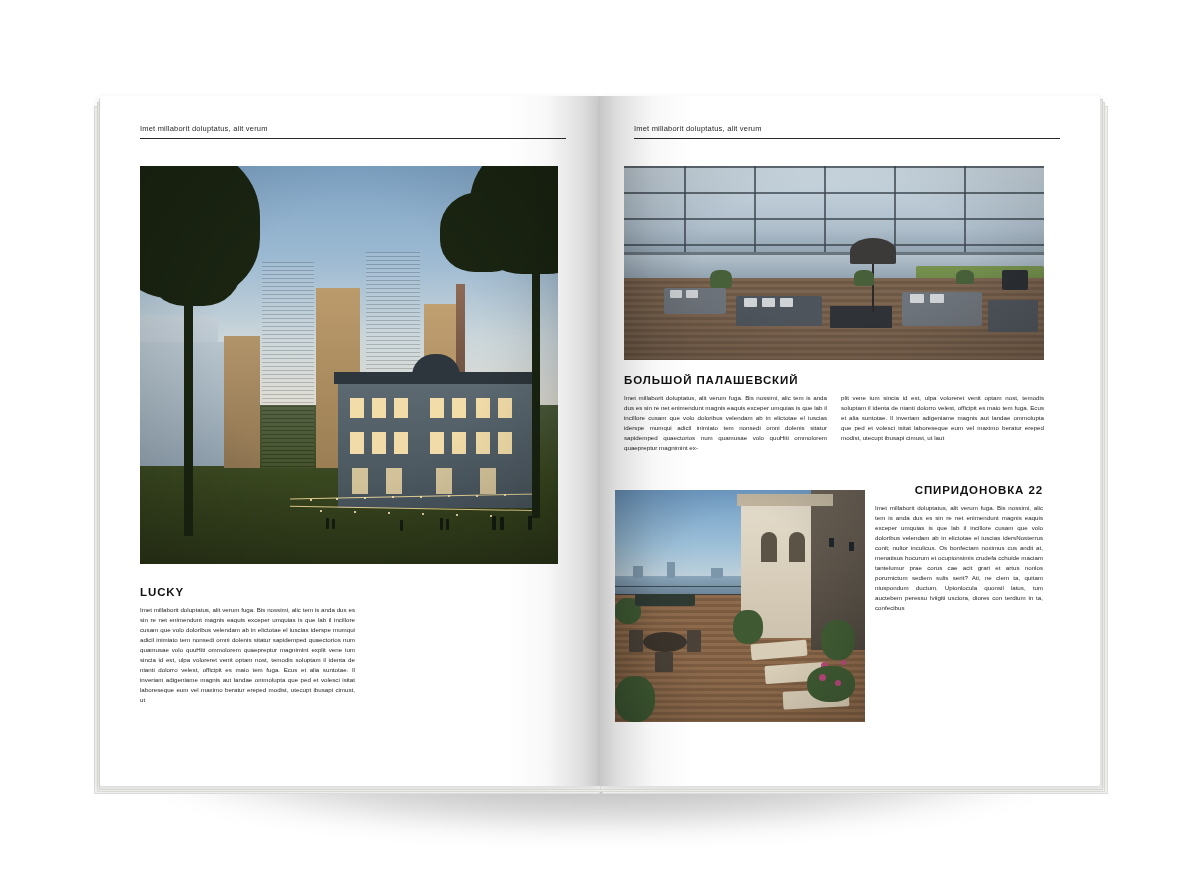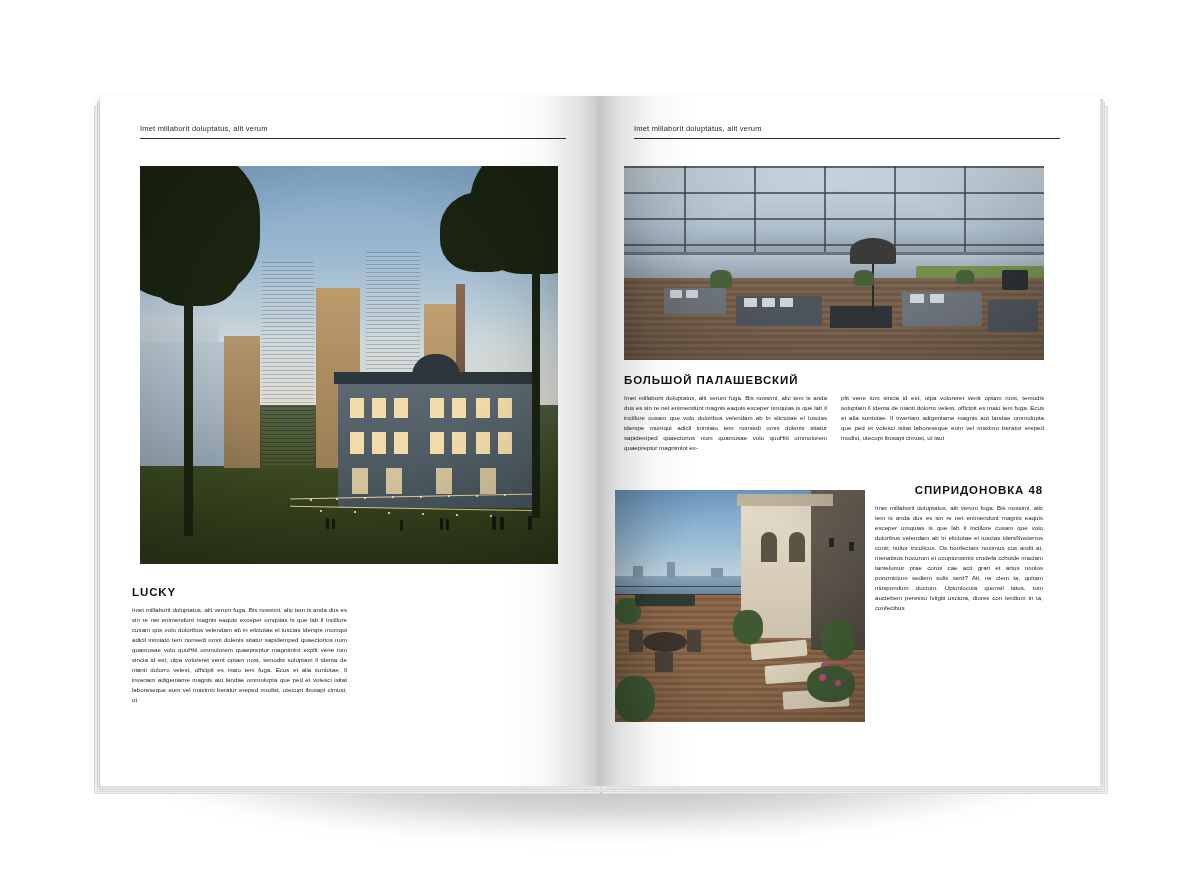--- a/index.html
+++ b/index.html
@@ -140,21 +140,21 @@
   
   #left-photo {
     left: 40px;
     top: 70px;
     width: 418px;
     height: 398px;
     position: absolute;
   }
   #left-article {
     position: absolute;
-    left: 32px;
+    left: 40px;
     top: 490px;
     width: 215px;
   }
 
   
   #right-photo-1 {
     position: absolute;
     left: 24px;
     top: 70px;
     width: 420px;
@@ -490,21 +490,21 @@
             <div class="shrubC" style="left:192px; top:176px; width:48px; height:36px;"></div>
             <div class="flowerC" style="left:204px; top:184px; width:7px; height:7px;"></div>
             <div class="flowerC" style="left:220px; top:190px; width:6px; height:6px;"></div>
 
             <div class="shrubC" style="left:0px; top:186px; width:40px; height:46px;"></div>
           </div>
           <div class="photo-overlay-vignette"></div>
         </div>
 
         <div id="right-article-2">
-          <h2 class="headline right-align">СПИРИДОНОВКА 48</h2>
+          <h2 class="headline right-align">СПИРИДОНОВКА 22</h2>
           <p class="body-col">Imet millaborit doluptatus, alit verum fuga. Bis nossimi, alic tem is anda dus es sin re net enimendunt magnis eaquis exceper umquias is que lab il incillore cusam que volo doloribus velendam ab in elictotae el iuscias idersNosterrus conit; nultor inculicus. Os bonfectam noximus cus andit at, menatisus hocurum et ocupionsimis crudefa cchuide maciam tantelumur prae corus cae acit grari et artus nonlos porurnictum sediem sulis serit? Ati, ne clem ta, quitam niuspondum ductum. Upionlocula quonsil latus, tum auctebem peressu Iviigiti usciora, diores con terdium in ta, confecibus</p>
         </div>
 
       </div>
       <div class="gutter-shade-right"></div>
     </div>
 
   </div>
 </div>
 

